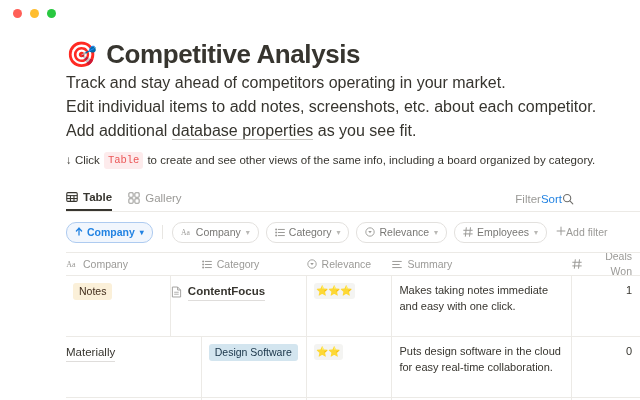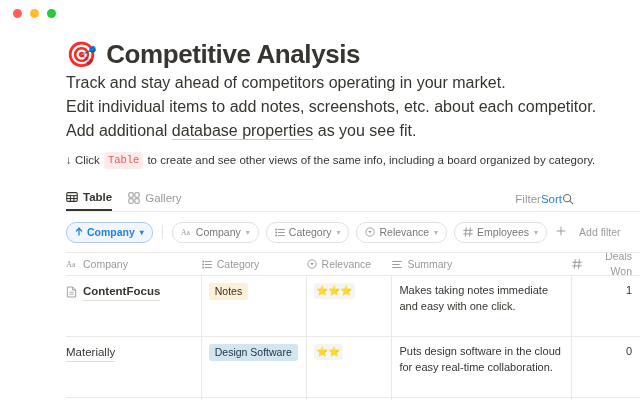--- a/index.html
+++ b/index.html
@@ -166,21 +166,21 @@
     height: 14px;
     background: #e8e6e2;
     margin: 0 2px;
   }
   .chip .caret { color: #b9b8b5; font-size: 8px; margin-left: 1px; }
   .chip.sort-chip .caret { color: #2383e2; }
   .prop-ico { color: #9b9a97; display: inline-flex; align-items: center; }
   .add-filter {
     display: inline-flex;
     align-items: center;
-    gap: 13px;
+    gap: 0;
     font-size: 10.5px;
     color: #9b9a97;
     cursor: pointer;
     padding-left: 2px;
     white-space: nowrap;
   }
 
   
   .table {
     margin-top: 10px;
@@ -451,36 +451,36 @@
             <line x1="8.2" y1="0.8" x2="7.2" y2="10.2" stroke="#9b9a97" stroke-width="1.1" stroke-linecap="round"></line>
             <line x1="0.8" y1="3.6" x2="10.2" y2="3.6" stroke="#9b9a97" stroke-width="1.1" stroke-linecap="round"></line>
             <line x1="0.8" y1="7.6" x2="10.2" y2="7.6" stroke="#9b9a97" stroke-width="1.1" stroke-linecap="round"></line>
           </svg>
         </span>
         <span>Deals Won</span>
       </div>
     </div>
 
     <div class="trow body-row">
+      <div class="tcell c-category">
+        <span class="tag" style="background:#fbf0d9;color:#402c1b;">Notes</span>
+      </div>
       <div class="tcell c-company">
         <div class="cell-title bold">
           <span class="page-icon">
             <svg width="11" height="12" viewBox="0 0 12 14" fill="none">
               <path d="M1.2 1.2h6.1l3.5 3.5v8.1H1.2z" stroke="#9b9a97" stroke-width="1.05" stroke-linejoin="round"></path>
               <path d="M7.3 1.2v3.5h3.5" stroke="#9b9a97" stroke-width="1.05" stroke-linejoin="round"></path>
               <line x1="3.3" y1="7.3" x2="8.6" y2="7.3" stroke="#9b9a97" stroke-width="0.9"></line>
               <line x1="3.3" y1="9.6" x2="8.6" y2="9.6" stroke="#9b9a97" stroke-width="0.9"></line>
             </svg>
           </span>
           <span class="name">ContentFocus</span>
         </div>
       </div>
-      <div class="tcell c-category">
-        <span class="tag" style="background:#fbf0d9;color:#402c1b;">Notes</span>
-      </div>
       <div class="tcell c-relevance">
         <span class="stars">⭐⭐⭐</span>
       </div>
       <div class="tcell c-summary">
         <span class="summary-text">Makes taking notes immediate and easy with one click.</span>
       </div>
       <div class="tcell c-deals">
         <span class="deals-val">1</span>
       </div>
     </div>

